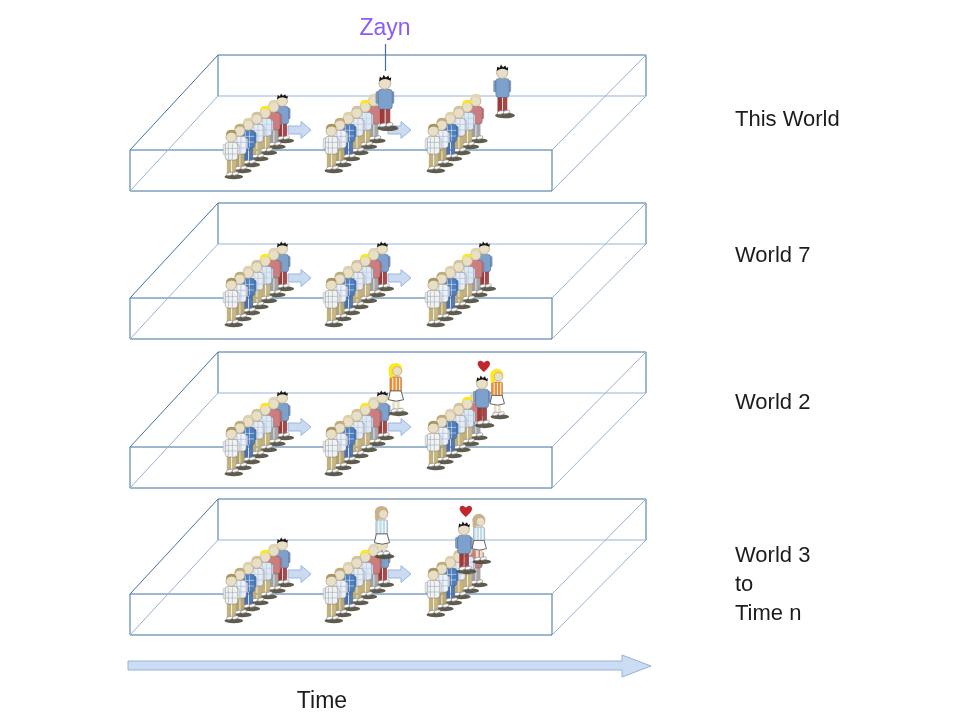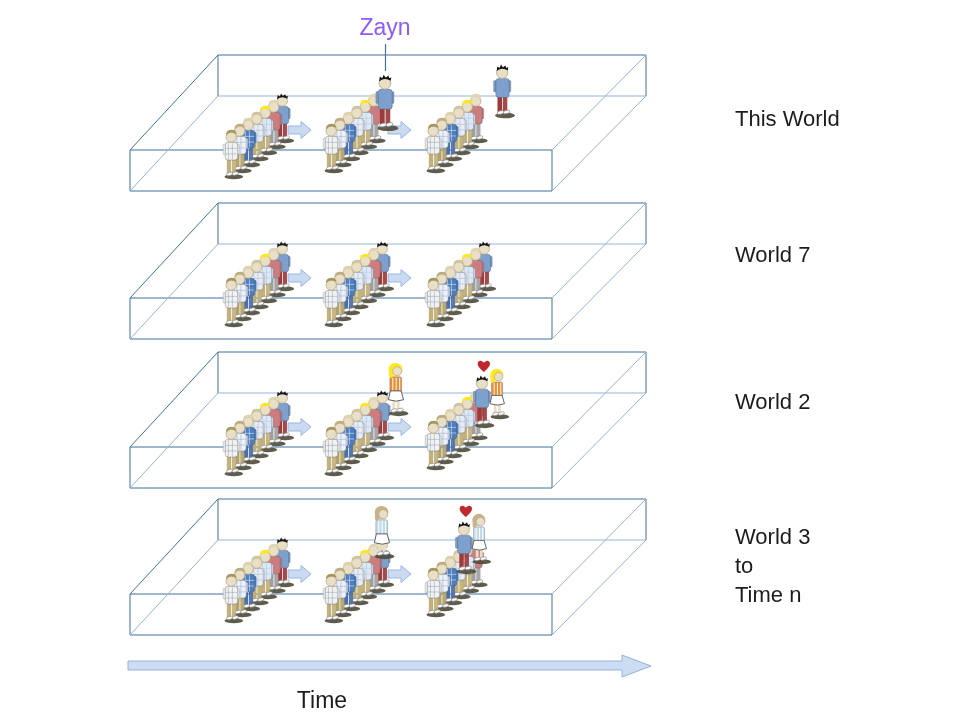--- a/index.html
+++ b/index.html
@@ -1252,20 +1252,20 @@
   <div class="wlabel" style="top:240px">
     <span>World 7</span>
     <span></span>
     <span></span>
   </div>
   <div class="wlabel" style="top:387px">
     <span>World 2</span>
     <span></span>
     <span></span>
   </div>
-  <div class="wlabel" style="top:522px">
+  <div class="wlabel" style="top:540px">
     <span>World 3</span>
     <span>to</span>
     <span>Time n</span>
   </div>
 
   <div class="tlabel">Time</div>
 </div>
 
 </body></html>

